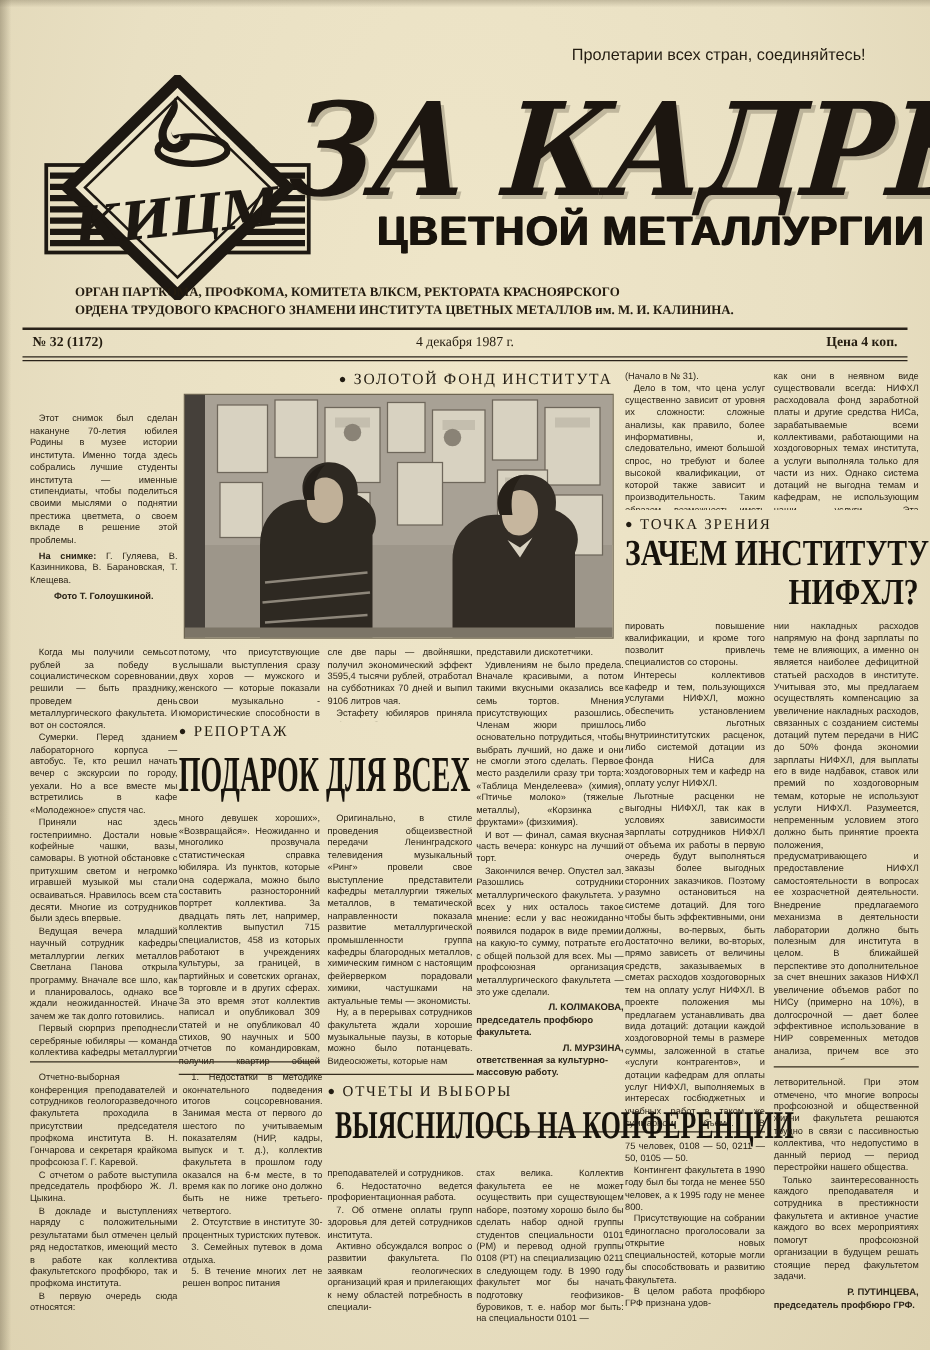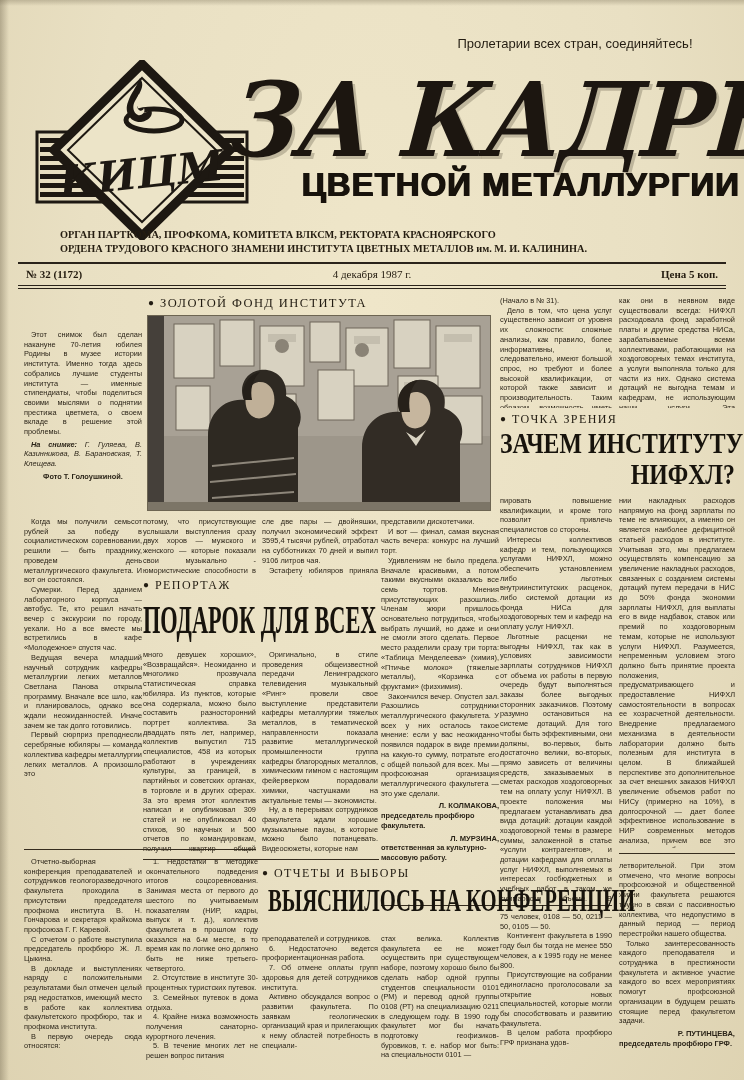--- a/index.html
+++ b/index.html
@@ -33,30 +33,30 @@
     border-top:2px solid #2a231a;border-bottom:4px double #2a231a;
     display:flex;align-items:center;padding:4px 8px 5px;
     font-family:"Liberation Serif", serif;font-size:11px;font-weight:bold;color:#241c10;}
   .issue-bar .l{flex:1;text-align:left;}
   .issue-bar .c{flex:1;text-align:center;font-weight:normal;}
   .issue-bar .r{flex:1;text-align:right;}
 
   .kicker{position:absolute;font-family:"Liberation Serif", serif;font-size:12px;
     letter-spacing:1.4px;color:#221c12;white-space:nowrap;}
   .kicker .b{display:inline-block;font-size:10px;vertical-align:1px;margin-right:6px;letter-spacing:0;}
-  .gf-kicker{left:148px;top:296px;width:342px;text-align:left;font-size:12.5px;}
+  .gf-kicker{left:148px;top:296px;width:342px;text-align:right;font-size:12.5px;}
 
   .photo{position:absolute;left:148px;top:316px;width:342px;height:194px;
     outline:1px solid #6d6552;}
 
   .col{position:absolute;font-size:7.4px;line-height:9.7px;text-align:justify;
     overflow:hidden;color:#2b2418;}
   .col p{margin:0;text-indent:7px;}
   .col.cont > div > p:first-child{text-indent:0;}
-  .caption{margin-top:3px !important;font-style:italic;}
+  .caption{margin-top:3px !important;}
   .credit{margin-top:3px !important;font-weight:bold;text-align:center;text-indent:0 !important;}
   .sig-name{font-weight:bold;text-align:right;text-indent:0 !important;margin-top:3px !important;font-size:7.6px;}
   .sig-role{font-weight:bold;text-align:left;text-indent:0 !important;font-size:7.4px;}
 
   .headline{position:absolute;font-family:"Liberation Serif", serif;font-weight:bold;
     color:#17130c;white-space:nowrap;transform-origin:left top;}
   .pod-title{left:143px;top:596px;font-size:36px;transform:scale(.62,1.12);}
   .nif-title1{left:500px;top:427px;font-size:28px;transform:scale(.85,1.05);}
   .nif-title2{left:500px;top:458px;width:235px;text-align:right;font-size:28px;
     transform:scale(.85,1.05);transform-origin:right top;}
@@ -105,21 +105,21 @@
   <div class="title-sub">ЦВЕТНОЙ МЕТАЛЛУРГИИ</div>
 
   <div class="org">
     <div>ОРГАН ПАРТКОМА, ПРОФКОМА, КОМИТЕТА ВЛКСМ, РЕКТОРАТА КРАСНОЯРСКОГО</div>
     <div>ОРДЕНА ТРУДОВОГО КРАСНОГО ЗНАМЕНИ ИНСТИТУТА ЦВЕТНЫХ МЕТАЛЛОВ им. М. И. КАЛИНИНА.</div>
   </div>
 
   <div class="issue-bar">
     <span class="l">№ 32 (1172)</span>
     <span class="c">4 декабря 1987 г.</span>
-    <span class="r">Цена 5 коп.</span>
+    <span class="r">Цена 4 коп.</span>
   </div>
 
   <div class="kicker gf-kicker">
     <span class="b">●</span><span>ЗОЛОТОЙ ФОНД ИНСТИТУТА</span>
   </div>
 
   <svg class="photo" viewBox="0 0 342 194" preserveAspectRatio="none">
     <rect x="0" y="0" width="342" height="194" fill="#9d968a"></rect>
     <rect x="0" y="0" width="342" height="120" fill="#a8a195"></rect>
     <rect x="0" y="0" width="16" height="194" fill="#45403a"></rect>
@@ -165,20 +165,21 @@
     <div>
         <p>Этот снимок был сделан накануне 70-летия юбилея Родины в музее истории института. Именно тогда здесь собрались лучшие студенты института — именные стипендиаты, чтобы поделиться своими мыслями о поднятии престижа цветмета, о своем вкладе в решение этой проблемы.</p>
       </div>
     <p class="caption"><b>На снимке:</b> <span>Г. Гуляева, В. Казинникова, В. Барановская, Т. Клещева.</span></p>
     <p class="credit">Фото Т. Голоушкиной.</p>
   </div>
 
   <div class="col" style="left:24px;top:517px;width:118px;height:328px;">
       <p>Когда мы получили семьсот рублей за победу в социалистическом соревновании, решили — быть празднику, проведем день металлургического факультета. И вот он состоялся.</p>
       <p>Сумерки. Перед зданием лабораторного корпуса — автобус. Те, кто решил начать вечер с экскурсии по городу, уехали. Но а все вместе мы встретились в кафе «Молодежное» спустя час.</p>
+      <p>Приняли нас здесь гостеприимно. Достали новые кофейные чашки, вазы, самовары. В уютной обстановке с притухшим светом и негромко игравшей музыкой мы стали осваиваться. Нравилось всем ста десяти. Многие из сотрудников были здесь впервые.</p>
       <p>Ведущая вечера младший научный сотрудник кафедры металлургии легких металлов Светлана Панова открыла программу. Вначале все шло, как и планировалось, однако все ждали неожиданностей. Иначе зачем же так долго готовились.</p>
       <p>Первый сюрприз преподнесли серебряные юбиляры — команда коллектива кафедры металлургии легких металлов. А произошло это</p>
     </div>
   <div class="col cont" style="left:143px;top:517px;width:113px;height:60px;">
     <div>
         <p>потому, что присутствующие услышали выступления сразу двух хоров — мужского и женского — которые показали свои музыкально - юмористические способности в переложении известных песен «Как</p>
       </div>
   </div>
   <div class="kicker" style="left:143px;top:578px;text-align:center;">
     <span class="b">●</span><span>РЕПОРТАЖ</span>
@@ -195,22 +196,22 @@
         <p>Эстафету юбиляров приняла кафедра обогащения,</p>
       </div>
   </div>
   <div class="col" style="left:262px;top:650px;width:116px;height:205px;">
       <p>Оригинально, в стиле проведения общеизвестной передачи Ленинградского телевидения музыкальный «Ринг» провели свое выступление представители кафедры металлургии тяжелых металлов, в тематической направленности показала развитие металлургической промышленности группа кафедры благородных металлов, химическим гимном с настоящим фейерверком порадовали химики, частушками на актуальные темы — экономисты.</p>
       <p>Ну, а в перерывах сотрудников факультета ждали хорошие музыкальные паузы, в которые можно было потанцевать. Видеосюжеты, которые нам</p>
     </div>
   <div class="col cont" style="left:381px;top:517px;width:118px;height:384px;">
     <div>
         <p>представили дискотетчики.</p>
+        <p>Удивлениям не было предела. Вначале красивыми, а потом такими вкусными оказались все семь тортов. Мнения присутствующих разошлись. Членам жюри пришлось основательно потрудиться, чтобы выбрать лучший, но даже и они не смогли этого сделать. Первое место разделили сразу три торта: «Таблица Менделеева» (химия), «Птичье молоко» (тяжелые металлы), «Корзинка с фруктами» (физхимия).</p>
         <p>И вот — финал, самая вкусная часть вечера: конкурс на лучший торт.</p>
-        <p>Удивлениям не было предела. Вначале красивыми, а потом такими вкусными оказались все семь тортов. Мнения присутствующих разошлись. Членам жюри пришлось основательно потрудиться, чтобы выбрать лучший, но даже и они не смогли этого сделать. Первое место разделили сразу три торта: «Таблица Менделеева» (химия), «Птичье молоко» (тяжелые металлы), «Корзинка с фруктами» (физхимия).</p>
         <p>Закончился вечер. Опустел зал. Разошлись сотрудники металлургического факультета. У всех у них осталось такое мнение: если у вас неожиданно появился подарок в виде премии на какую-то сумму, потратьте его с общей пользой для всех. Мы — профсоюзная организация металлургического факультета — это уже сделали.</p>
       </div>
     <p class="sig-name">Л. КОЛМАКОВА,</p>
     <p class="sig-role">председатель профбюро факультета.</p>
     <p class="sig-name">Л. МУРЗИНА,</p>
     <p class="sig-role">ответственная за культурно-массовую работу.</p>
   </div>
 
   <div class="col cont" style="left:500px;top:296px;width:112px;height:112px;">
     <div>
@@ -250,21 +251,20 @@
   <div class="col" style="left:24px;top:857px;width:118px;height:221px;">
       <p>Отчетно-выборная конференция преподавателей и сотрудников геологоразведочного факультета проходила в присутствии председателя профкома института В. Н. Гончарова и секретаря крайкома профсоюза Г. Г. Каревой.</p>
       <p>С отчетом о работе выступила председатель профбюро Ж. Л. Цыкина.</p>
       <p>В докладе и выступлениях наряду с положительными результатами был отмечен целый ряд недостатков, имеющий место в работе как коллектива факультетского профбюро, так и профкома института.</p>
       <p>В первую очередь сюда относятся:</p>
     </div>
   <div class="col" style="left:146px;top:857px;width:112px;height:221px;">
       <p>1. Недостатки в методике окончательного подведения итогов соцсоревнования. Занимая места от первого до шестого по учитываемым показателям (НИР, кадры, выпуск и т. д.), коллектив факультета в прошлом году оказался на 6-м месте, в то время как по логике оно должно быть не ниже третьего-четвертого.</p>
       <p>2. Отсутствие в институте 30-процентных туристских путевок.</p>
       <p>3. Семейных путевок в дома отдыха.</p>
-      <p>4. Крайне низка возможность получения санаторно-курортного лечения.</p>
       <p>5. В течение многих лет не решен вопрос питания</p>
     </div>
 
   <div class="kicker" style="left:262px;top:866px;">
     <span class="b">●</span><span>ОТЧЕТЫ И ВЫБОРЫ</span>
   </div>
   <div class="headline conf-title">ВЫЯСНИЛОСЬ НА КОНФЕРЕНЦИИ</div>
 
   <div class="col cont" style="left:262px;top:934px;width:116px;height:144px;">
     <div>

